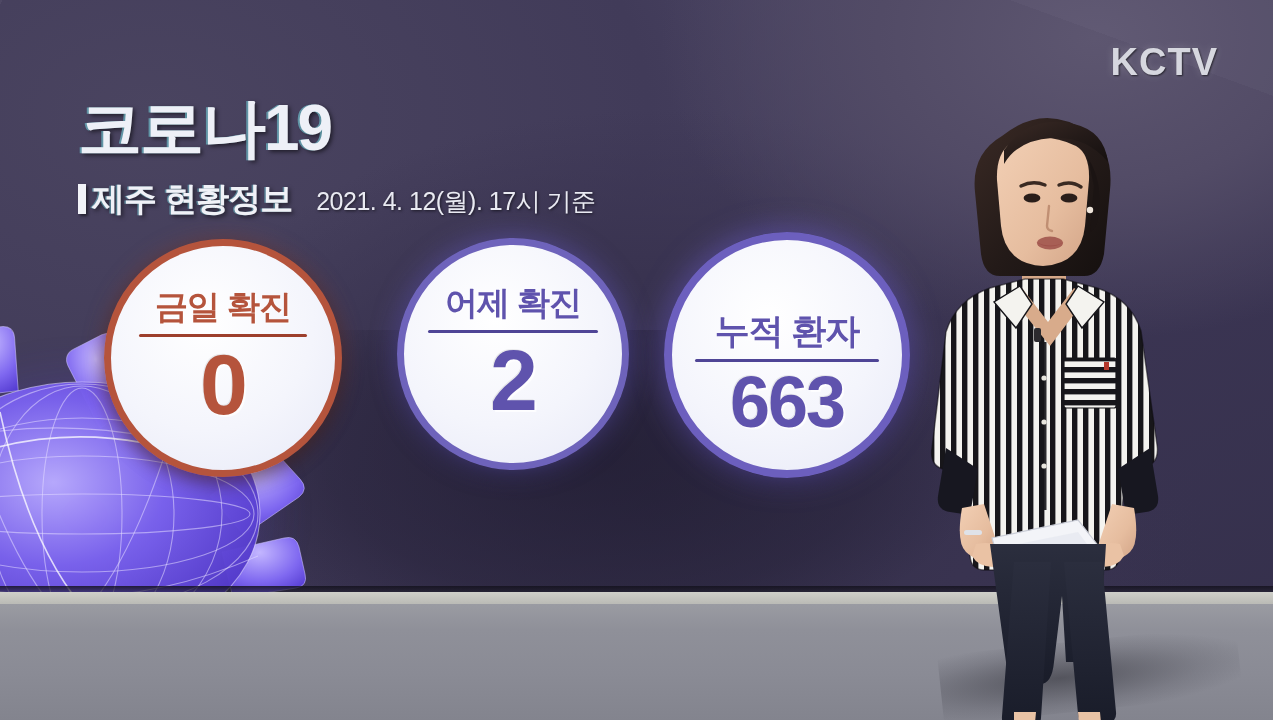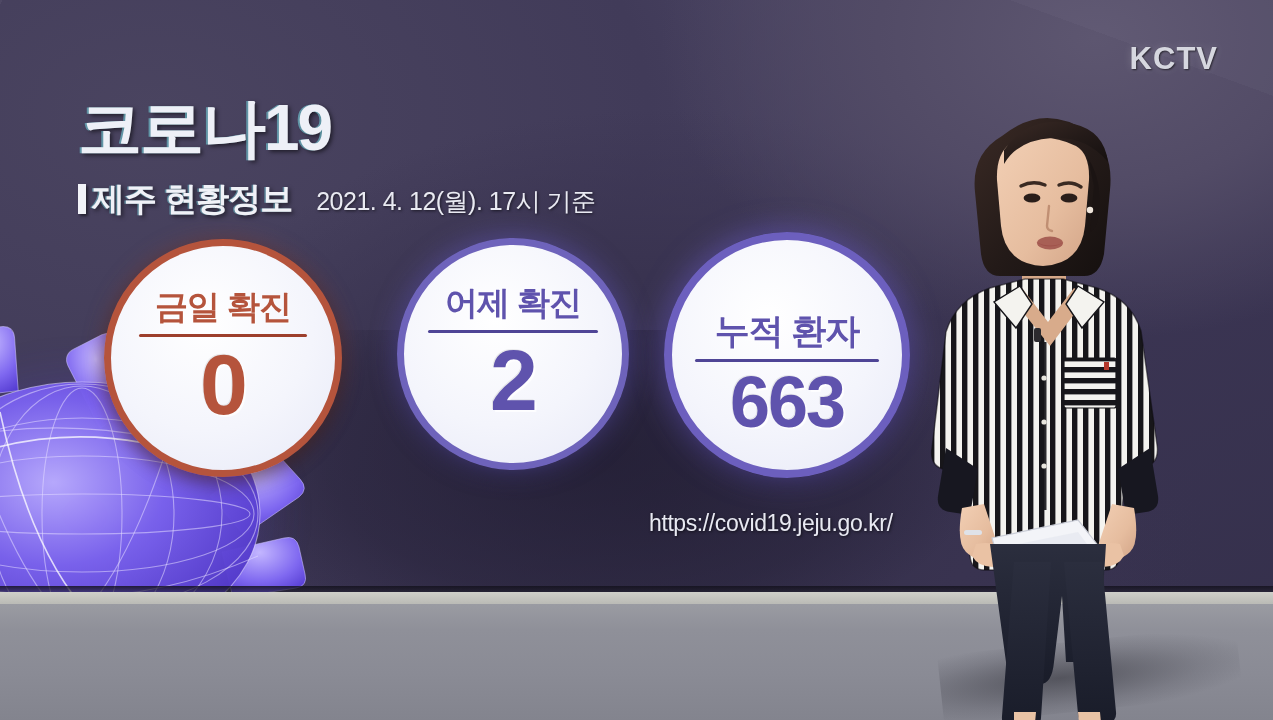--- a/index.html
+++ b/index.html
@@ -131,21 +131,21 @@
   #source{
     position:absolute;left:649px;top:508px;line-height:1.34;
     color:#e8e9f2;font-size:22px;letter-spacing:-.4px;
     text-shadow:1px 1px 3px rgba(0,0,0,.65);
   }
   #source .url{font-size:23px;}
 
   
   #logo{
     position:absolute;right:55px;top:41px;
-    font-size:31px;font-weight:bold;letter-spacing:1px;
+    font-size:38px;font-weight:bold;letter-spacing:1px;
     color:#d6d7df;
     text-shadow:1px 1px 2px rgba(0,0,0,.6), 0 0 8px rgba(255,255,255,.18);
   }
 
   
   #anchor{position:absolute;left:918px;top:92px;width:260px;height:628px;pointer-events:none;}
 </style>
 </head>
 <body>
 
@@ -231,21 +231,20 @@
     <div class="stat-value c-purple">2</div>
   </div>
 
   <div class="stat" id="stat-total">
     <div class="stat-label c-purple">누적 환자</div>
     <div class="stat-rule"></div>
     <div class="stat-value c-purple">663</div>
   </div>
 
   <div id="source">
-    <div class="url">https://covid19.jeju.go.kr/</div>
   </div>
 
   <div id="logo">KCTV</div>
 
   <div id="wallbase"></div>
   <div id="floorlip"></div>
   <div id="floor"></div>
   <div id="floorshadow"></div>
 
   <div id="anchor">

